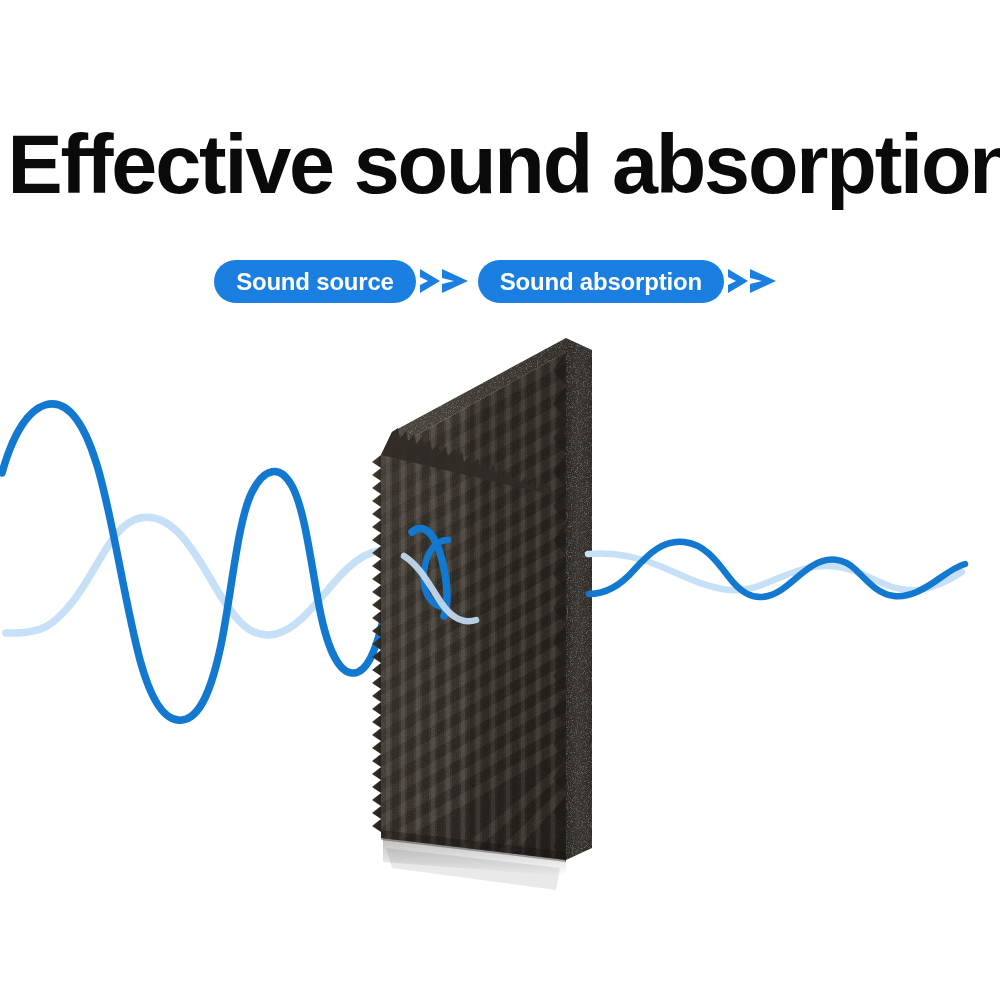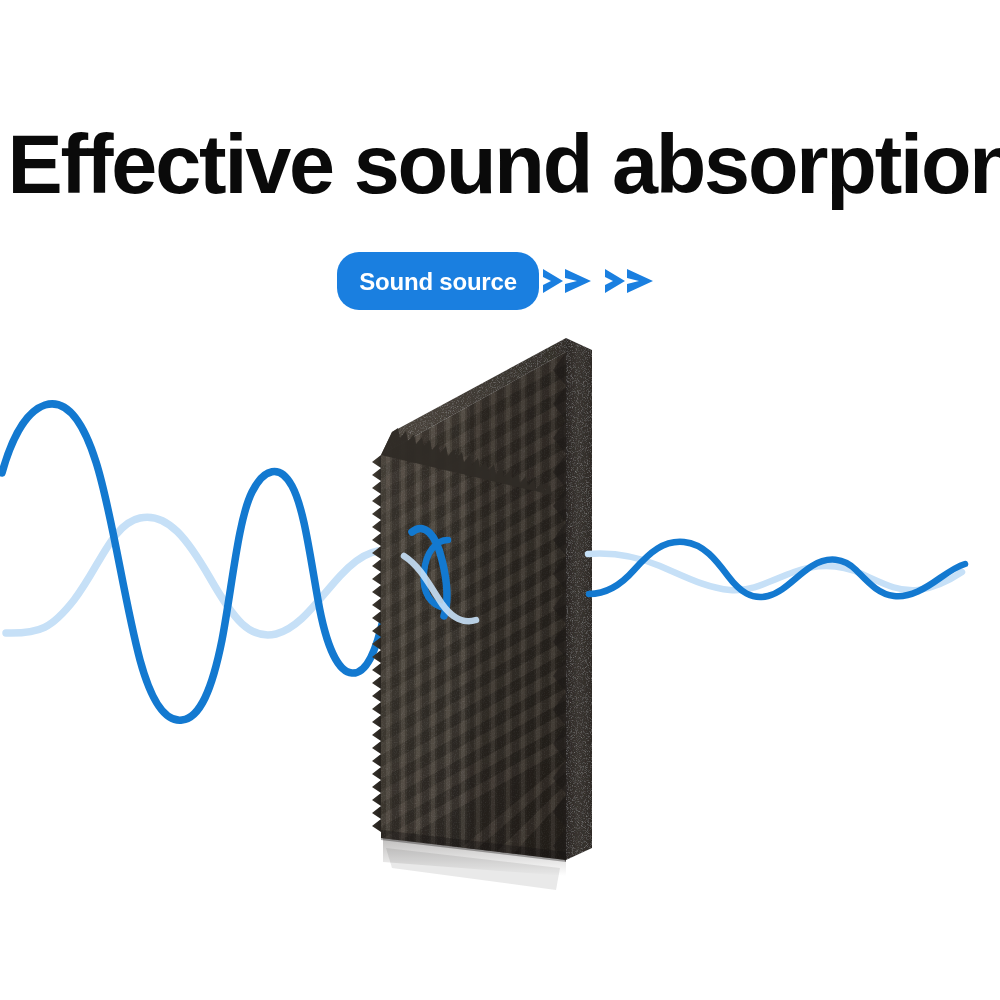--- a/index.html
+++ b/index.html
@@ -38,21 +38,21 @@
     position:absolute;
     left:0; top:258px;
     width:1000px;
     height:46px;
     display:flex;
     align-items:center;
     justify-content:center;
     gap:0px;
   }
   .pill {
-    height:58px;
+    height:43px;
     border-radius:22px;
     background:#1a7fe0;
     color:#ffffff;
     display:flex;
     align-items:center;
     justify-content:center;
     padding:0 22px;
     font-size:24px;
     font-weight:600;
     letter-spacing:-0.2px;
@@ -93,20 +93,21 @@
 
     <div class="pill">Sound source</div>
 
     <div class="chev">
       <svg width="58" height="30" viewBox="0 0 58 30">
         <path d="M2 3 L22 15 L2 27 L2 19 L10 15 L2 11 Z" fill="#1a7fe0"></path>
         <path d="M24 3 L50 15 L24 27 L24 18 L36 15 L24 12 Z" fill="#1a7fe0"></path>
       </svg>
     </div>
 
+    <div class="pill">Sound absorption</div>
 
     <div class="chev">
       <svg width="58" height="30" viewBox="0 0 58 30">
         <path d="M2 3 L22 15 L2 27 L2 19 L10 15 L2 11 Z" fill="#1a7fe0"></path>
         <path d="M24 3 L50 15 L24 27 L24 18 L36 15 L24 12 Z" fill="#1a7fe0"></path>
       </svg>
     </div>
 
   </div>
 

